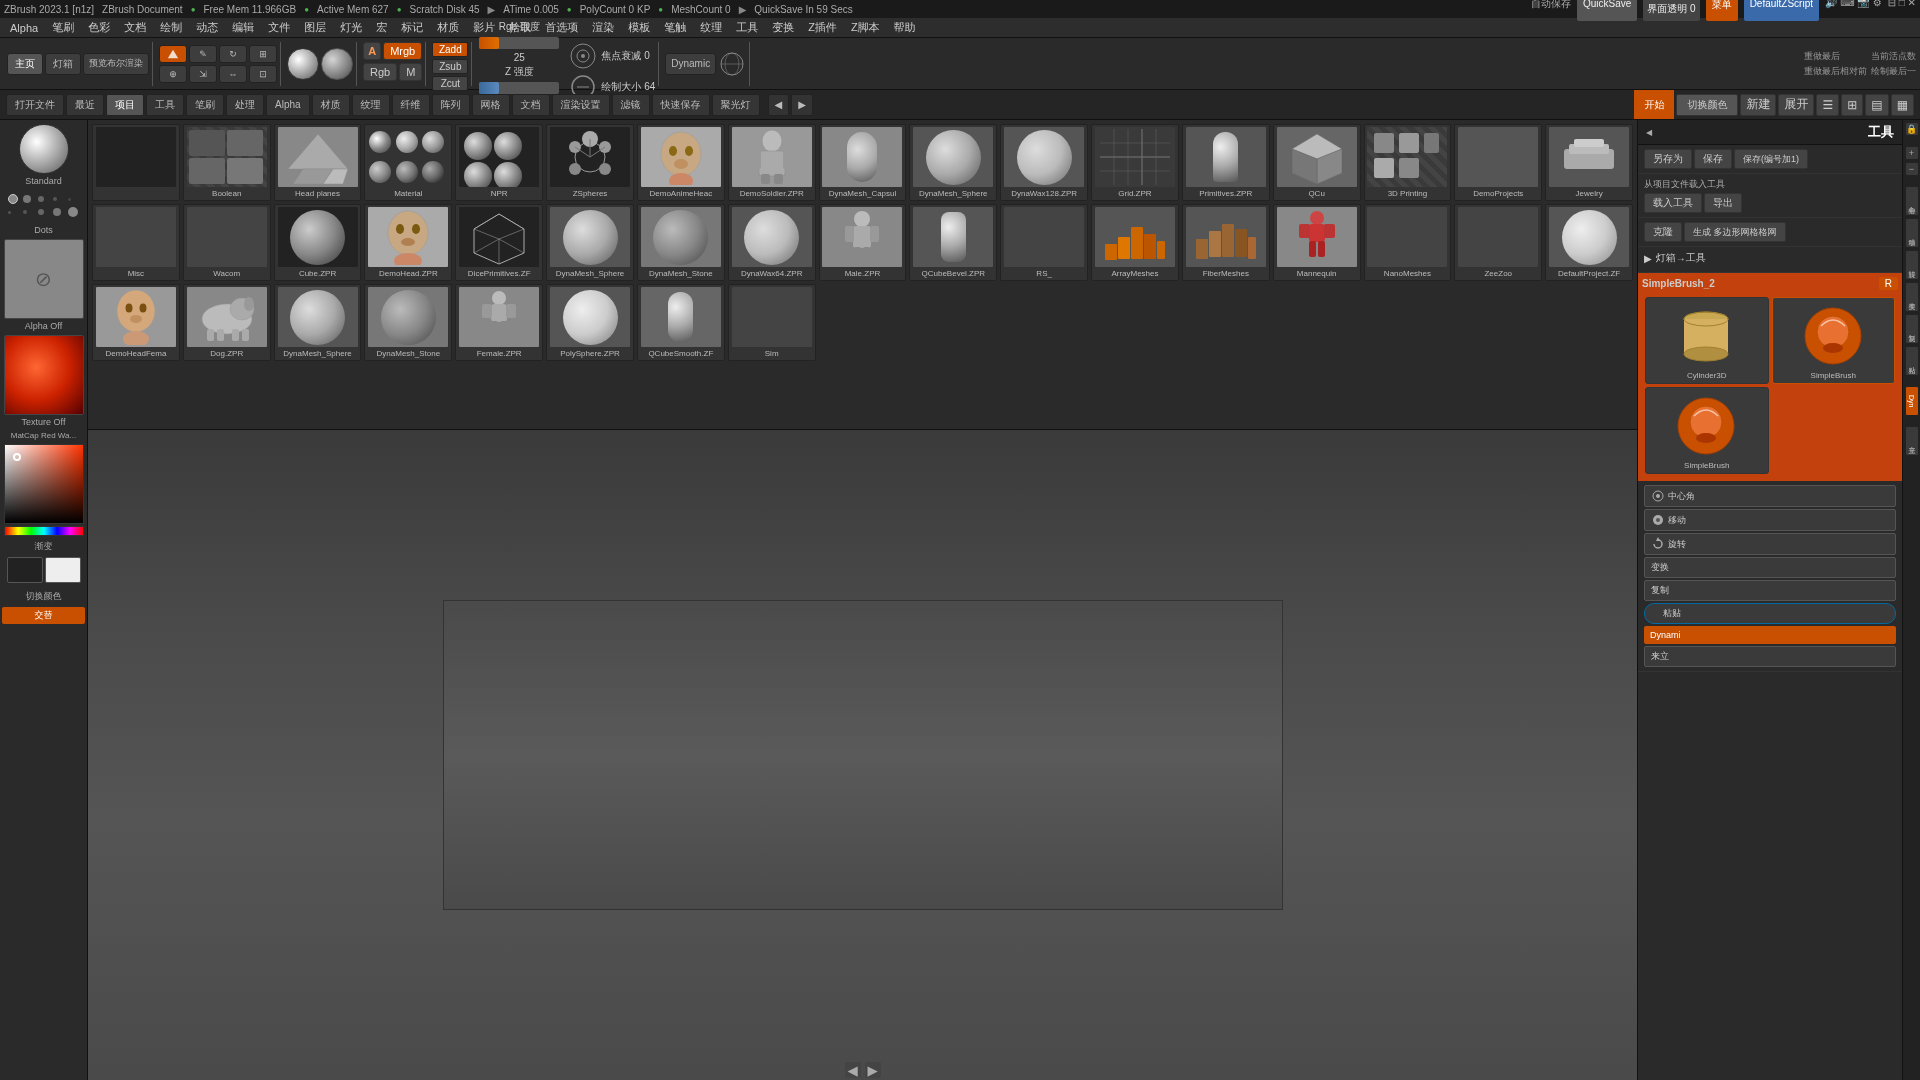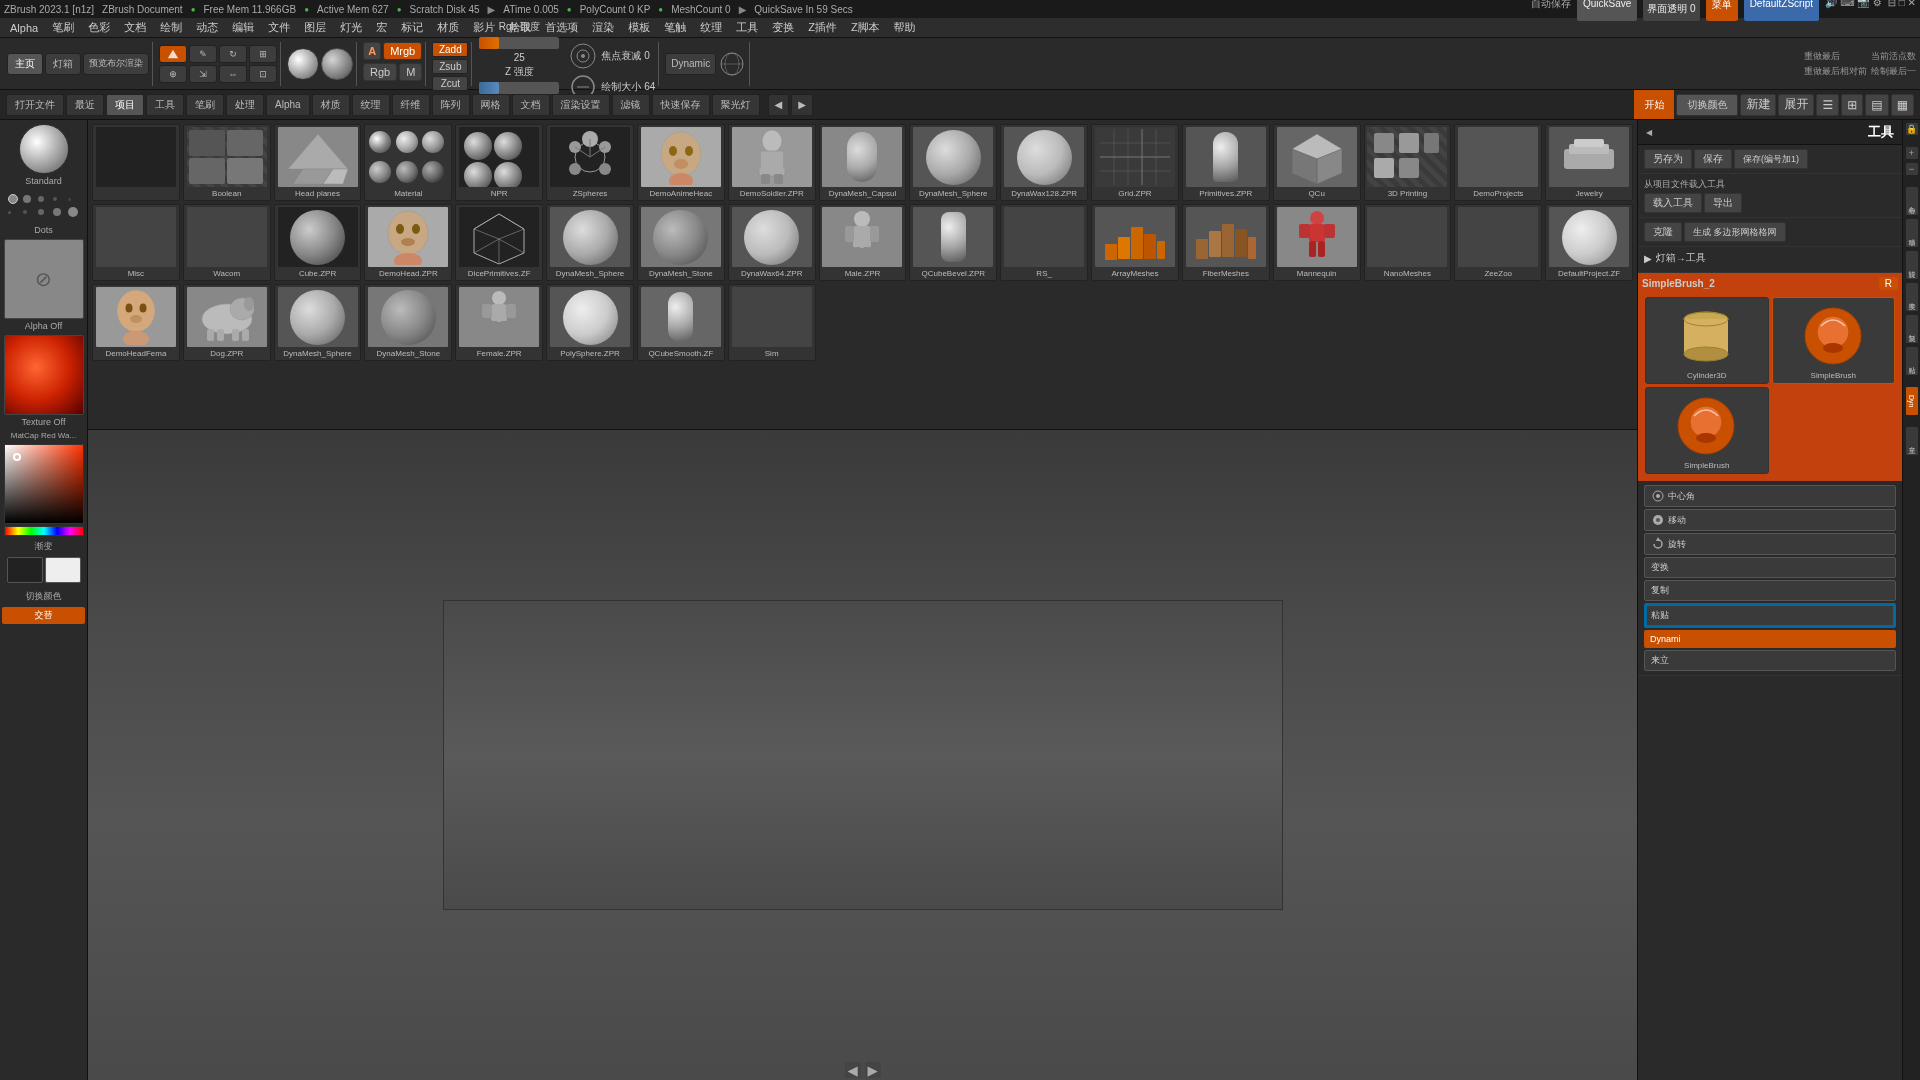--- a/index.html
+++ b/index.html
@@ -1287,21 +1287,21 @@
               <polygon points="7,0 5,4 9,4" fill="#aaa"></polygon>
             </svg>
           <span>旋转</span>
         </button>
         <button style="background:#3a3a3a; border:1px solid #555; border-radius:2px; padding:3px 6px; font-size:9px; color:#ccc; cursor:pointer; width:100%; display:flex; align-items:center; gap:3px;">
           <span>变换</span>
         </button>
         <button style="background:#3a3a3a; border:1px solid #555; border-radius:2px; padding:3px 6px; font-size:9px; color:#ccc; cursor:pointer; width:100%; display:flex; align-items:center; gap:3px;">
           <span>复制</span>
         </button>
-        <button style="background:#3a3a3a; border:3px solid #0369a1; border-radius:2px; padding:3px 4px; font-size:9px; color:#ccc; cursor:pointer; width:100%; display:flex; align-items:center; gap:3px;">
+        <button style="background:#3a3a3a; border:1px solid #0369a1; border-radius:10px; padding:3px 18px; font-size:9px; color:#ccc; cursor:pointer; width:100%; display:flex; align-items:center; gap:3px;">
           <span>粘贴</span>
         </button>
 
         <button style="background:#c85000; border:none; border-radius:2px; padding:4px 6px; font-size:9px; color:#fff; cursor:pointer; width:100%; display:flex; align-items:center; gap:3px;">
           <span>Dynami</span>
         </button>
 
         <button style="background:#3a3a3a; border:1px solid #555; border-radius:2px; padding:3px 6px; font-size:9px; color:#ccc; cursor:pointer; width:100%; display:flex; align-items:center; gap:3px;">
           <span>来立</span>
         </button>

